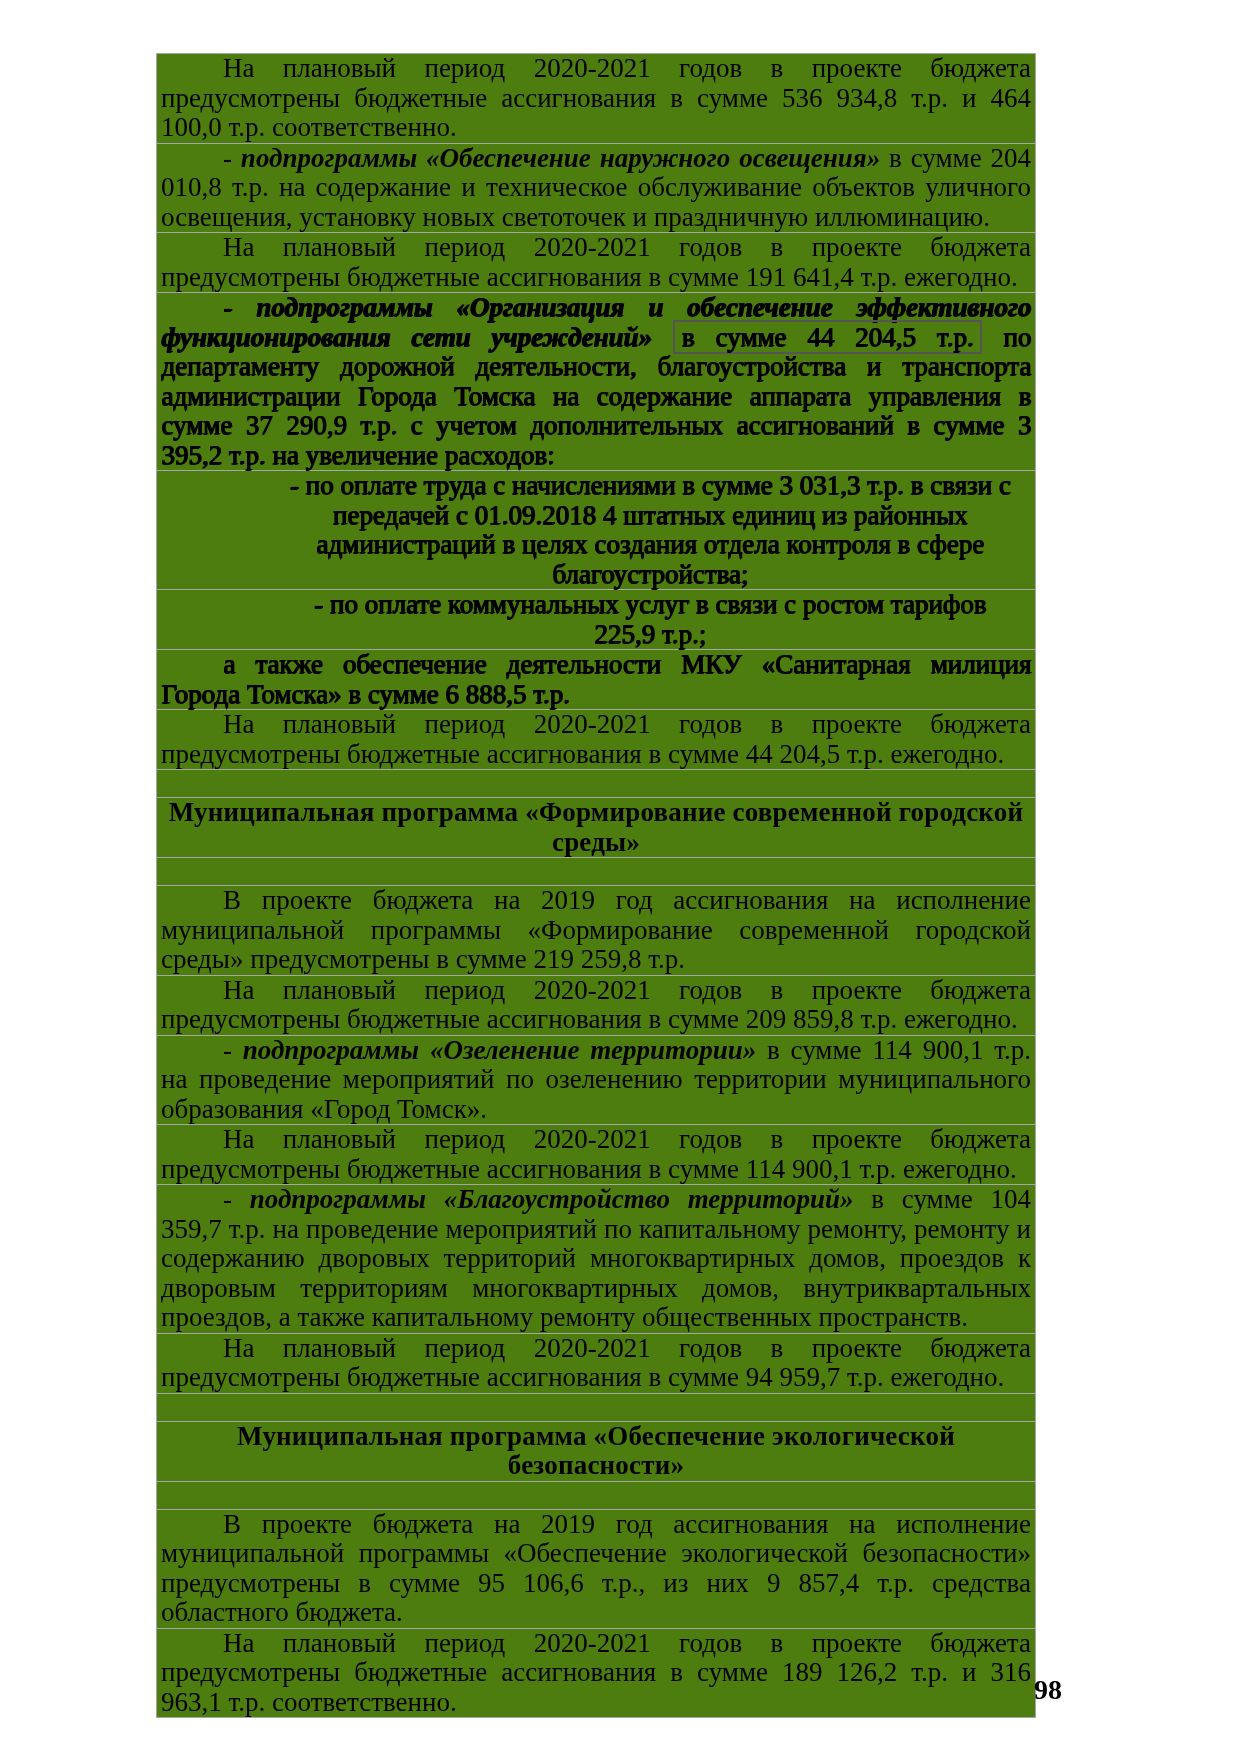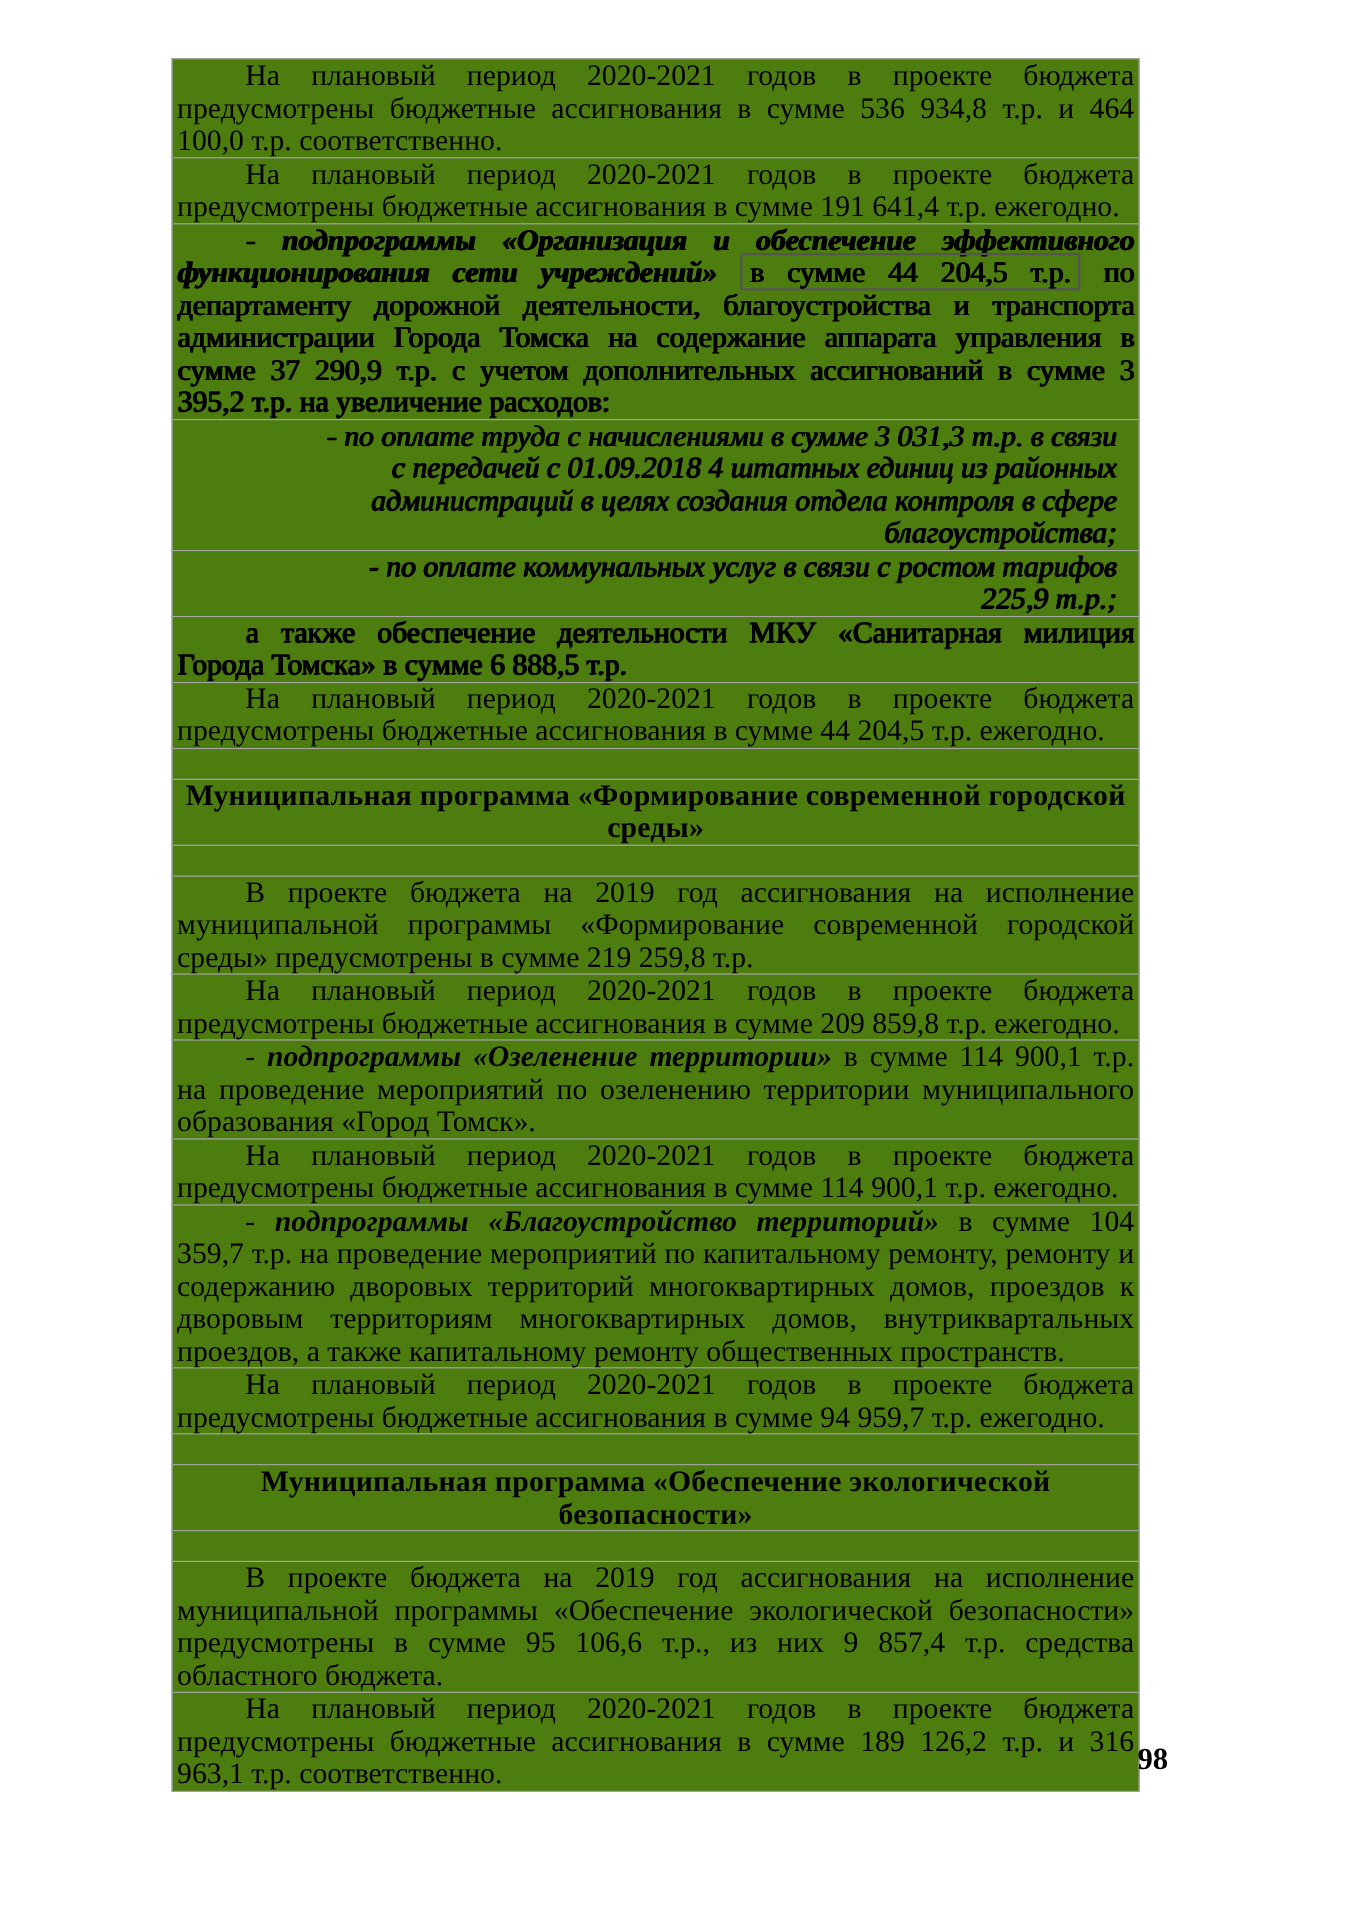--- a/index.html
+++ b/index.html
@@ -18,55 +18,55 @@
     line-height:29.5px;
     text-align:justify;
     padding:0 4px;
     min-height:29px;
     background:#4d7c0f;
   }
   .paragraph{text-indent:62px;}
   .sub-bullet{
     padding-left:128px;
     padding-right:20px;
-    text-align:right;
+    text-align:center;
     text-indent:0;
-    font-style:italic;
   }
   .heading{
     text-align:center;
     font-weight:700;
     text-indent:0;
     letter-spacing:0.2px;
   }
   .spacer{height:28px;}
   .b{font-weight:700;}
   .i{font-style:italic;}
   .smeared{
     
     text-shadow:1.2px 0 0 #000, 0 0.5px 0 #000;
   }
   .seg-box{
     border:2px solid #555;
     padding:0 7px;
   }
   .page-number{
     position:absolute;
-    left:1002px;top:1584px;
+    left:1002px;top:1674px;
     width:60px;
     font-size:28px;
     font-weight:700;
     text-align:right;
   }
 </style>
 </head>
 <body>
 
 <div class="doc-body">
     <div class="block paragraph"><span class="">На плановый период 2020-2021 годов в проекте бюджета предусмотрены бюджетные ассигнования в сумме 536 934,8 т.р. и 464 100,0 т.р. соответственно.</span></div>
+    <div class="block paragraph"><span class="">- </span><span class="b i">подпрограммы «Обеспечение наружного освещения»</span><span class=""> в сумме 204 010,8 т.р. на содержание и техническое обслуживание объектов уличного освещения, установку новых светоточек и праздничную иллюминацию.</span></div>
     <div class="block paragraph"><span class="">На плановый период 2020-2021 годов в проекте бюджета предусмотрены бюджетные ассигнования в сумме 191 641,4 т.р. ежегодно.</span></div>
     <div class="block paragraph smeared"><span class="">- </span><span class="b i">подпрограммы «Организация и обеспечение эффективного функционирования сети учреждений»</span><span class=""> </span><span class="seg-box">в сумме 44 204,5 т.р.</span><span class=""> по департаменту дорожной деятельности, благоустройства и транспорта администрации Города Томска на содержание аппарата управления в сумме 37 290,9 т.р. с учетом дополнительных ассигнований в сумме 3 395,2 т.р. на увеличение расходов:</span></div>
     <div class="block sub-bullet smeared"><span class="">- по оплате труда с начислениями в сумме 3 031,3 т.р. в связи с передачей с 01.09.2018 4 штатных единиц из районных администраций в целях создания отдела контроля в сфере благоустройства;</span></div>
     <div class="block sub-bullet smeared"><span class="">- по оплате коммунальных услуг в связи с ростом тарифов 225,9 т.р.;</span></div>
     <div class="block paragraph smeared"><span class="">а также обеспечение деятельности МКУ «Санитарная милиция Города Томска» в сумме 6 888,5 т.р.</span></div>
     <div class="block paragraph"><span class="">На плановый период 2020-2021 годов в проекте бюджета предусмотрены бюджетные ассигнования в сумме 44 204,5 т.р. ежегодно.</span></div>
     <div class="block spacer"></div>
     <div class="block heading"><span class="b">Муниципальная программа «Формирование современной городской среды»</span></div>
     <div class="block spacer"></div>
     <div class="block paragraph"><span class="">В проекте бюджета на 2019 год ассигнования на исполнение муниципальной программы «Формирование современной городской среды» предусмотрены в сумме 219 259,8 т.р.</span></div>

